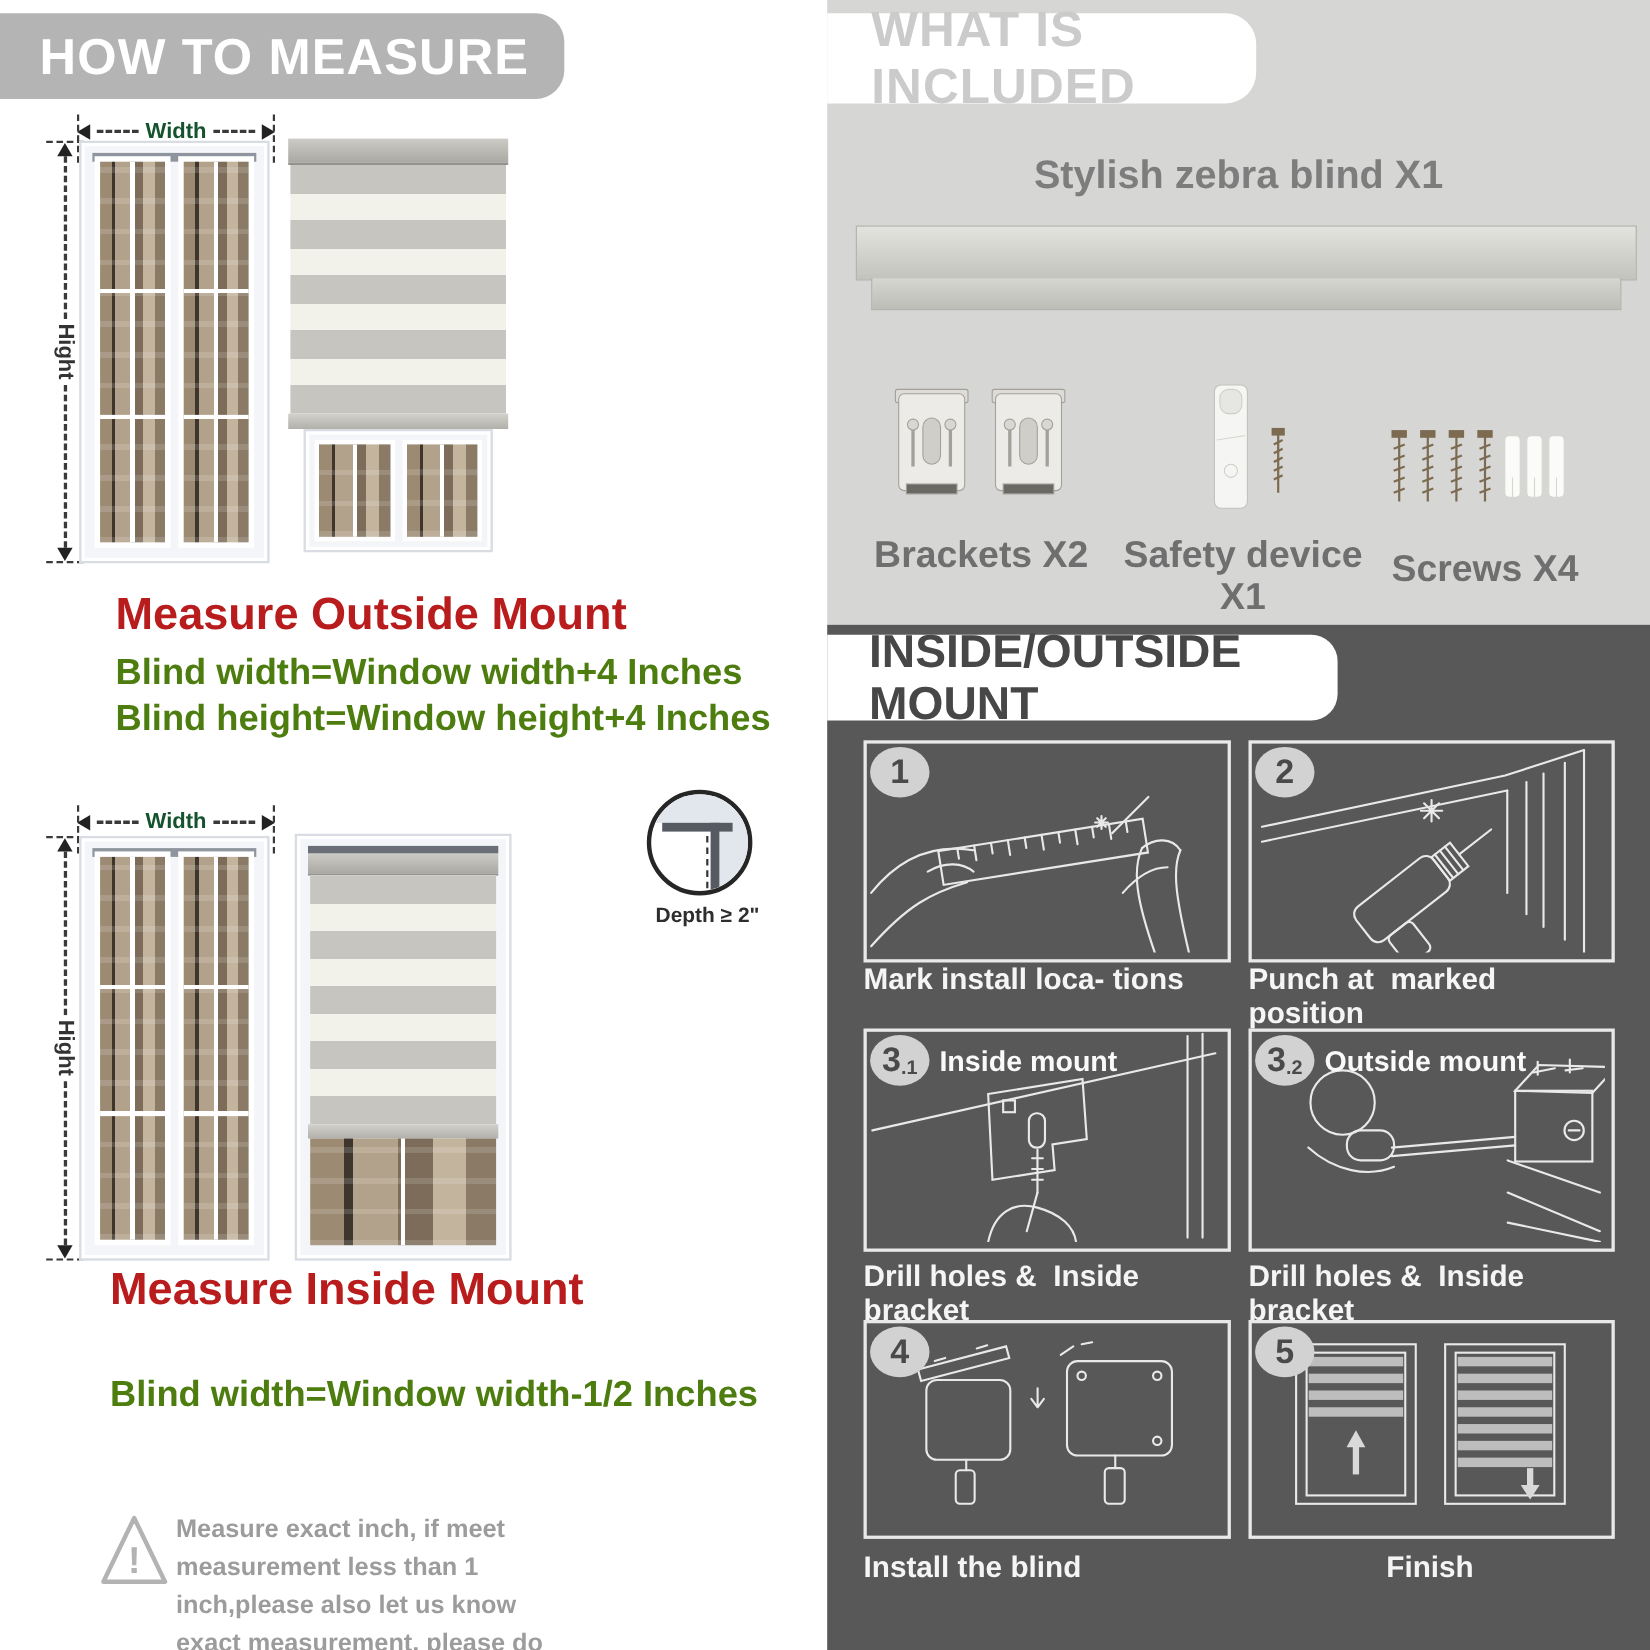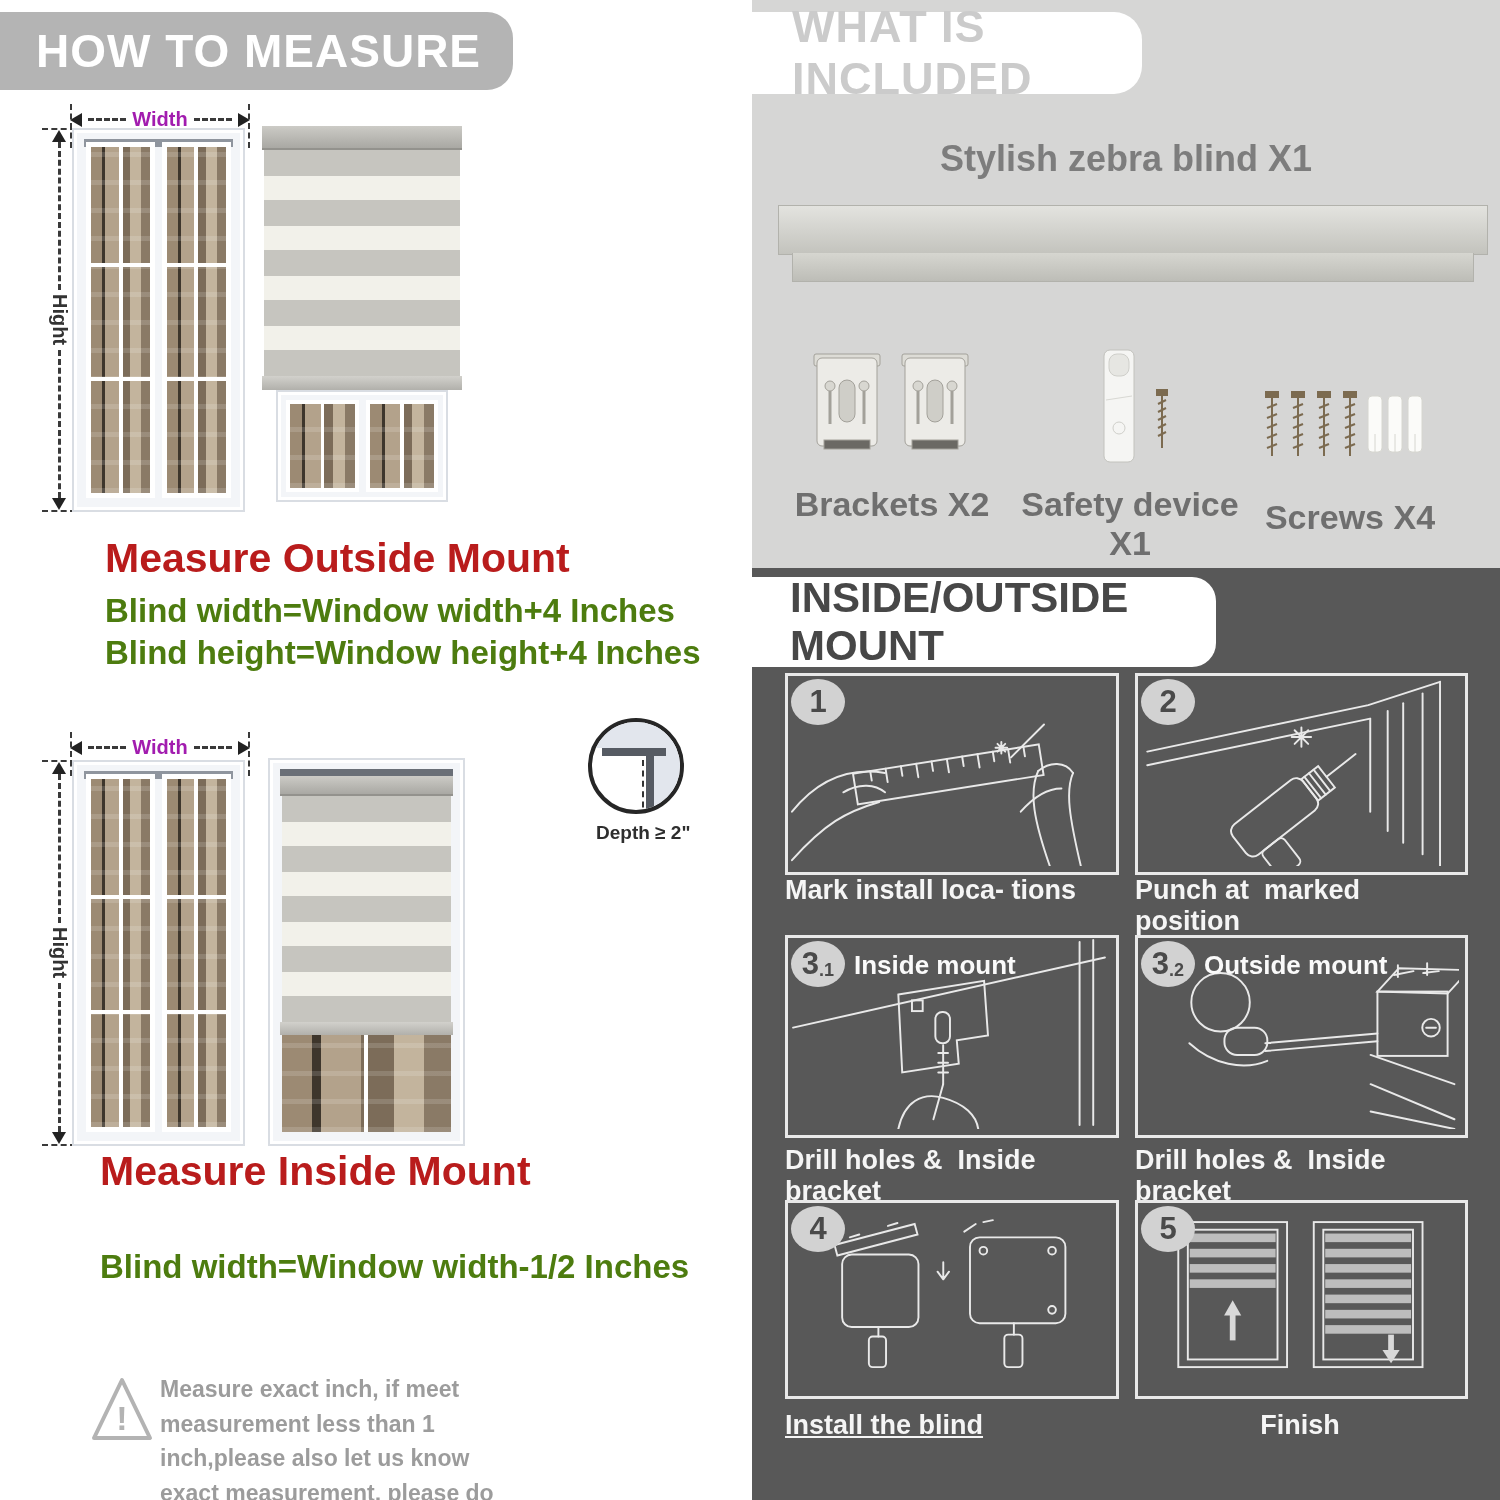--- a/index.html
+++ b/index.html
@@ -28,21 +28,21 @@
        linear-gradient(0deg,  rgba(0,0,0,0) calc(66% - 2px), #fff calc(66% - 2px), #fff calc(66% + 2px), rgba(0,0,0,0) calc(66% + 2px));}
   .photo.gridv::after{content:"";position:absolute;inset:0;
      background:linear-gradient(90deg, rgba(0,0,0,0) calc(50% - 2px), #fff calc(50% - 2px), #fff calc(50% + 2px), rgba(0,0,0,0) calc(50% + 2px));}
 
   
   .cassette{background:linear-gradient(#cccbc6,#a9a8a3);border-bottom:2px solid #93928d;}
   .stripes{background:repeating-linear-gradient(180deg, #c6c5bf 0 26px, #f2f1ea 26px 50px);}
   .rail{background:linear-gradient(#d2d1cc,#b1b0ab);}
 
   
-  .dim-w{display:flex;align-items:center;color:#a21caf;font-weight:bold;font-size:20px;gap:6px;}
+  .dim-w{display:flex;align-items:center;color:#14532d;font-weight:bold;font-size:20px;gap:6px;}
   .dim-w .dash{flex:1;border-top:3px dashed #3a3a3a;height:0;}
   .tri{width:0;height:0;border-style:solid;}
   .tri.left {border-width:7px 12px 7px 0;border-color:transparent #222 transparent transparent;}
   .tri.right{border-width:7px 0 7px 12px;border-color:transparent transparent transparent #222;}
   .tri.up   {border-width:0 7px 12px 7px;border-color:transparent transparent #222 transparent;}
   .tri.down {border-width:12px 7px 0 7px;border-color:#222 transparent transparent transparent;}
   .vtick{border-left:2px dashed #3a3a3a;}
   .dim-h{display:flex;flex-direction:column;align-items:center;}
   .dim-h .vdash{flex:1;border-left:3px dashed #3a3a3a;width:0;}
   .dim-h .htick{width:34px;border-top:2px dashed #3a3a3a;height:0;}
@@ -67,21 +67,21 @@
   .blind-title{position:absolute;left:0;top:138px;width:748px;text-align:center;
                color:#7d7d7d;font-size:36px;font-weight:bold;}
   .rail-main{position:absolute;left:26px;top:205px;width:708px;height:48px;
              background:linear-gradient(#e3e3df,#c3c3bd);border:1px solid #b2b2ac;}
   .rail-lower{position:absolute;left:40px;top:253px;width:680px;height:28px;
               background:linear-gradient(#d6d6d0,#bdbdb7);border:1px solid #b2b2ac;border-top:none;}
   .item-label{position:absolute;color:#6f6f6f;font-size:34px;font-weight:bold;text-align:center;}
 
   
   .panel-dark{left:752px;top:568px;width:748px;height:932px;background:#585858;}
-  .hdr-mount{position:absolute;left:0;top:9px;width:426px;height:90px;background:#fff;
+  .hdr-mount{position:absolute;left:0;top:9px;width:426px;height:78px;background:#fff;
              border-radius:0 24px 24px 0;display:flex;align-items:center;padding-left:38px;
              color:#474747;font-size:42px;font-weight:bold;}
   .tile{position:absolute;border:3px solid #e9e9e9;background:#585858;}
   .tile svg{display:block;}
   .badge{position:absolute;left:3px;top:3px;min-width:46px;height:46px;border-radius:50%;
          background:#d2d2d2;display:flex;align-items:center;justify-content:center;
          color:#4a4a4a;font-weight:bold;font-size:31px;padding:0 4px;}
   .badge .sub{font-size:18px;align-self:flex-end;margin-bottom:6px;}
   .tile-label{position:absolute;left:66px;top:12px;color:#fafafa;font-size:26px;font-weight:bold;}
   .caption{position:absolute;color:#f5f5f5;font-size:27px;font-weight:bold;white-space:pre-wrap;}
@@ -478,17 +478,17 @@
           <rect x="258" y="138" width="6" height="20"></rect>
           <path d="M261,168 l-9,-14 h18 Z"></path>
         </g>
       </svg>
       <span class="badge">
           <span>5</span>
           <span class="sub"></span>
         </span>
     </div>
 
-    <div class="caption" style="left:33px;top:842px;width:330px;text-decoration:underline;">Install the blind</div>
+    <div class="caption" style="left:33px;top:842px;width:330px;">Install the blind</div>
     <div class="caption" style="left:383px;top:842px;width:330px;text-align:center;">Finish</div>
   </div>
 
 </div>
 
 </body></html>

